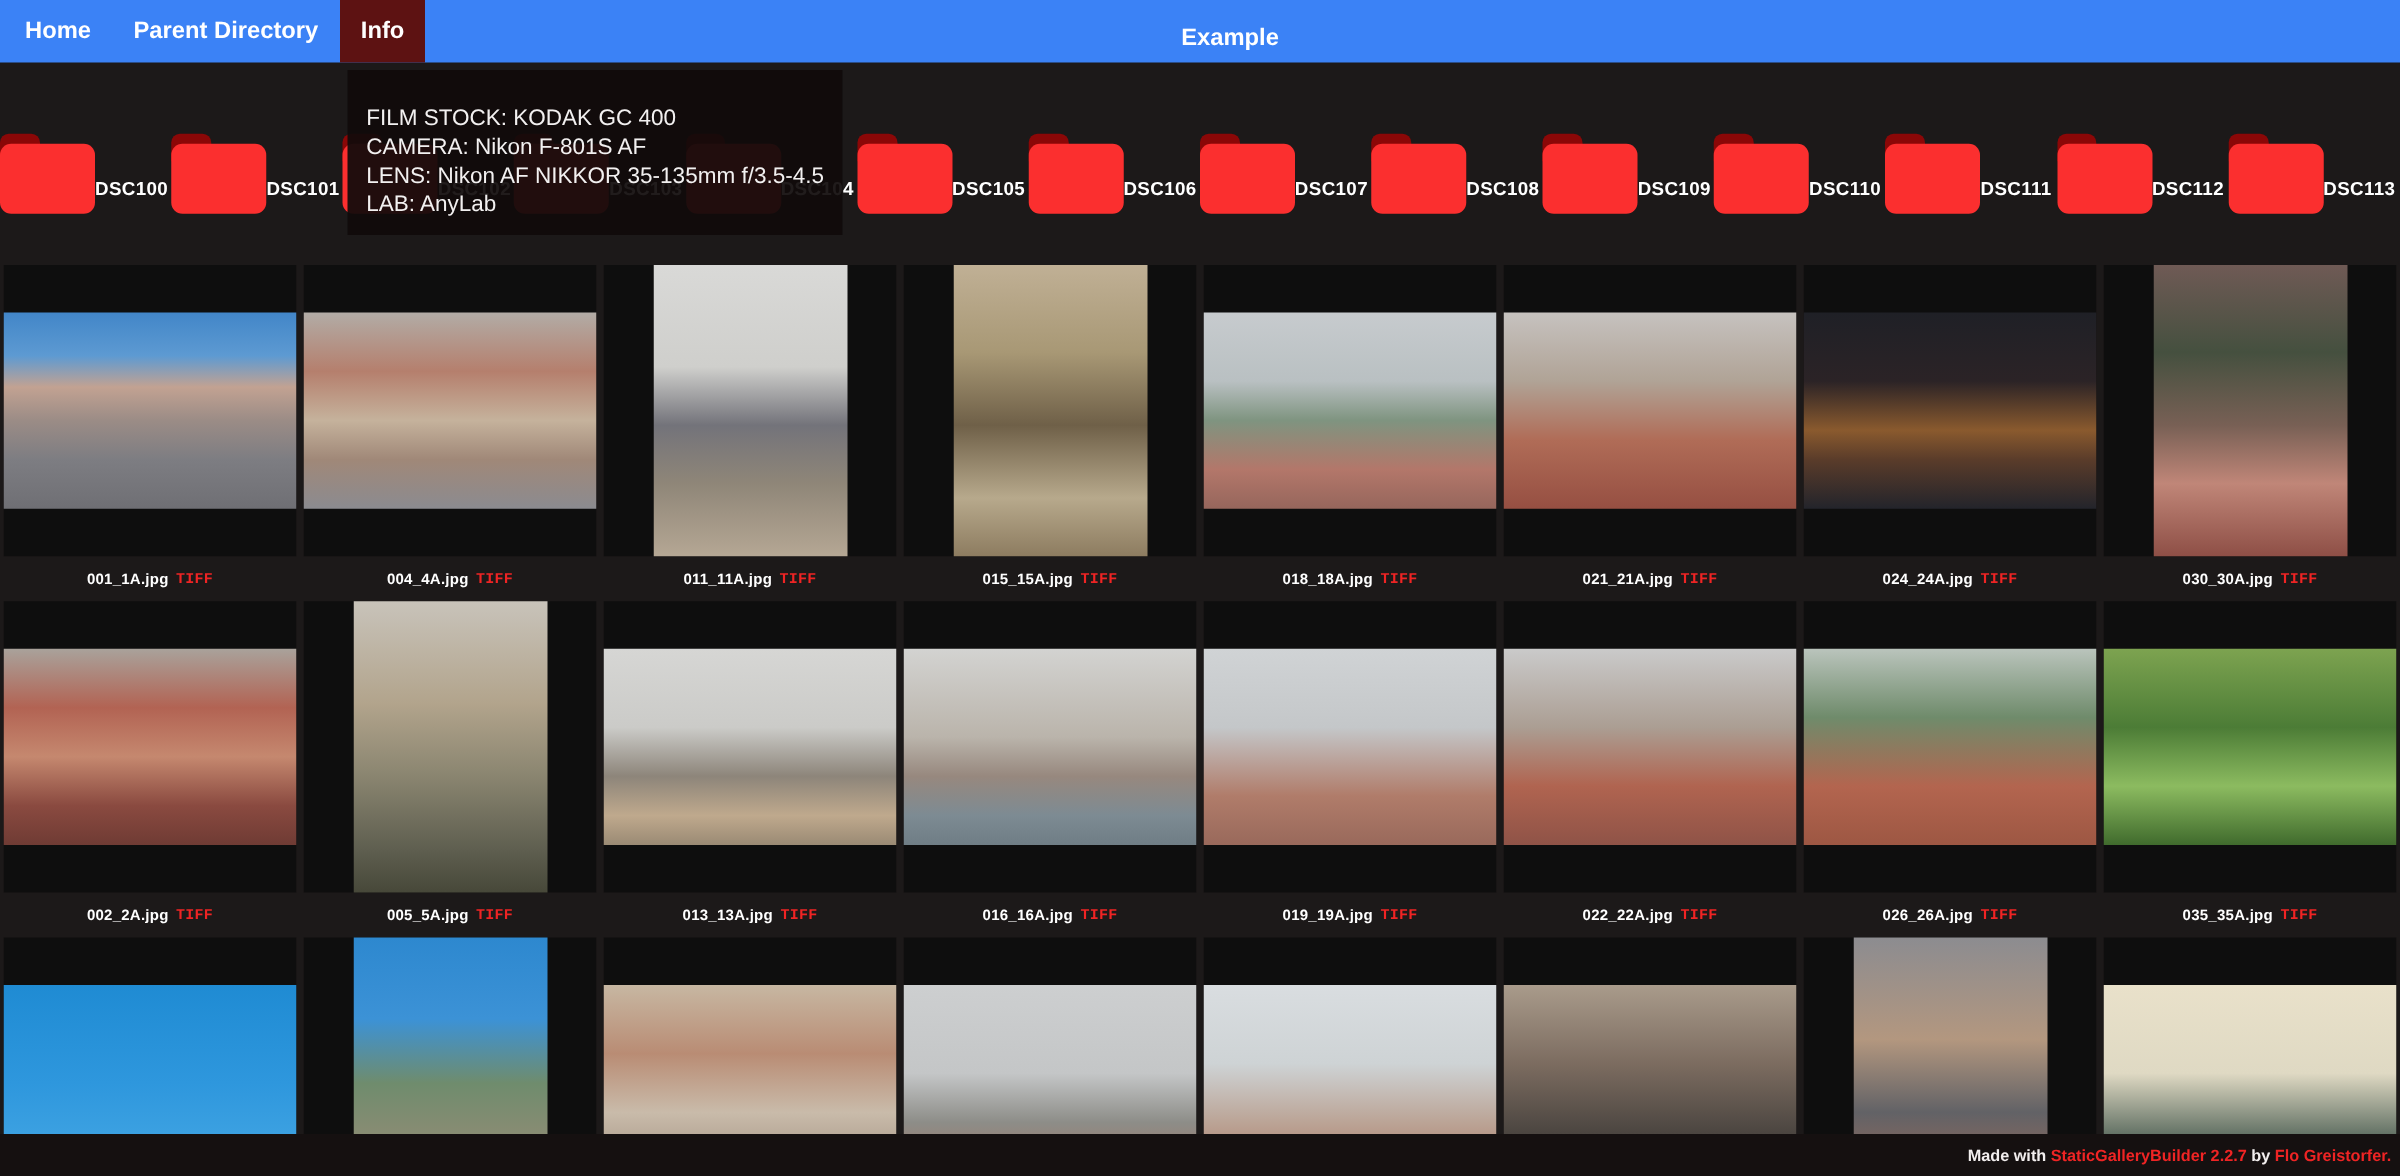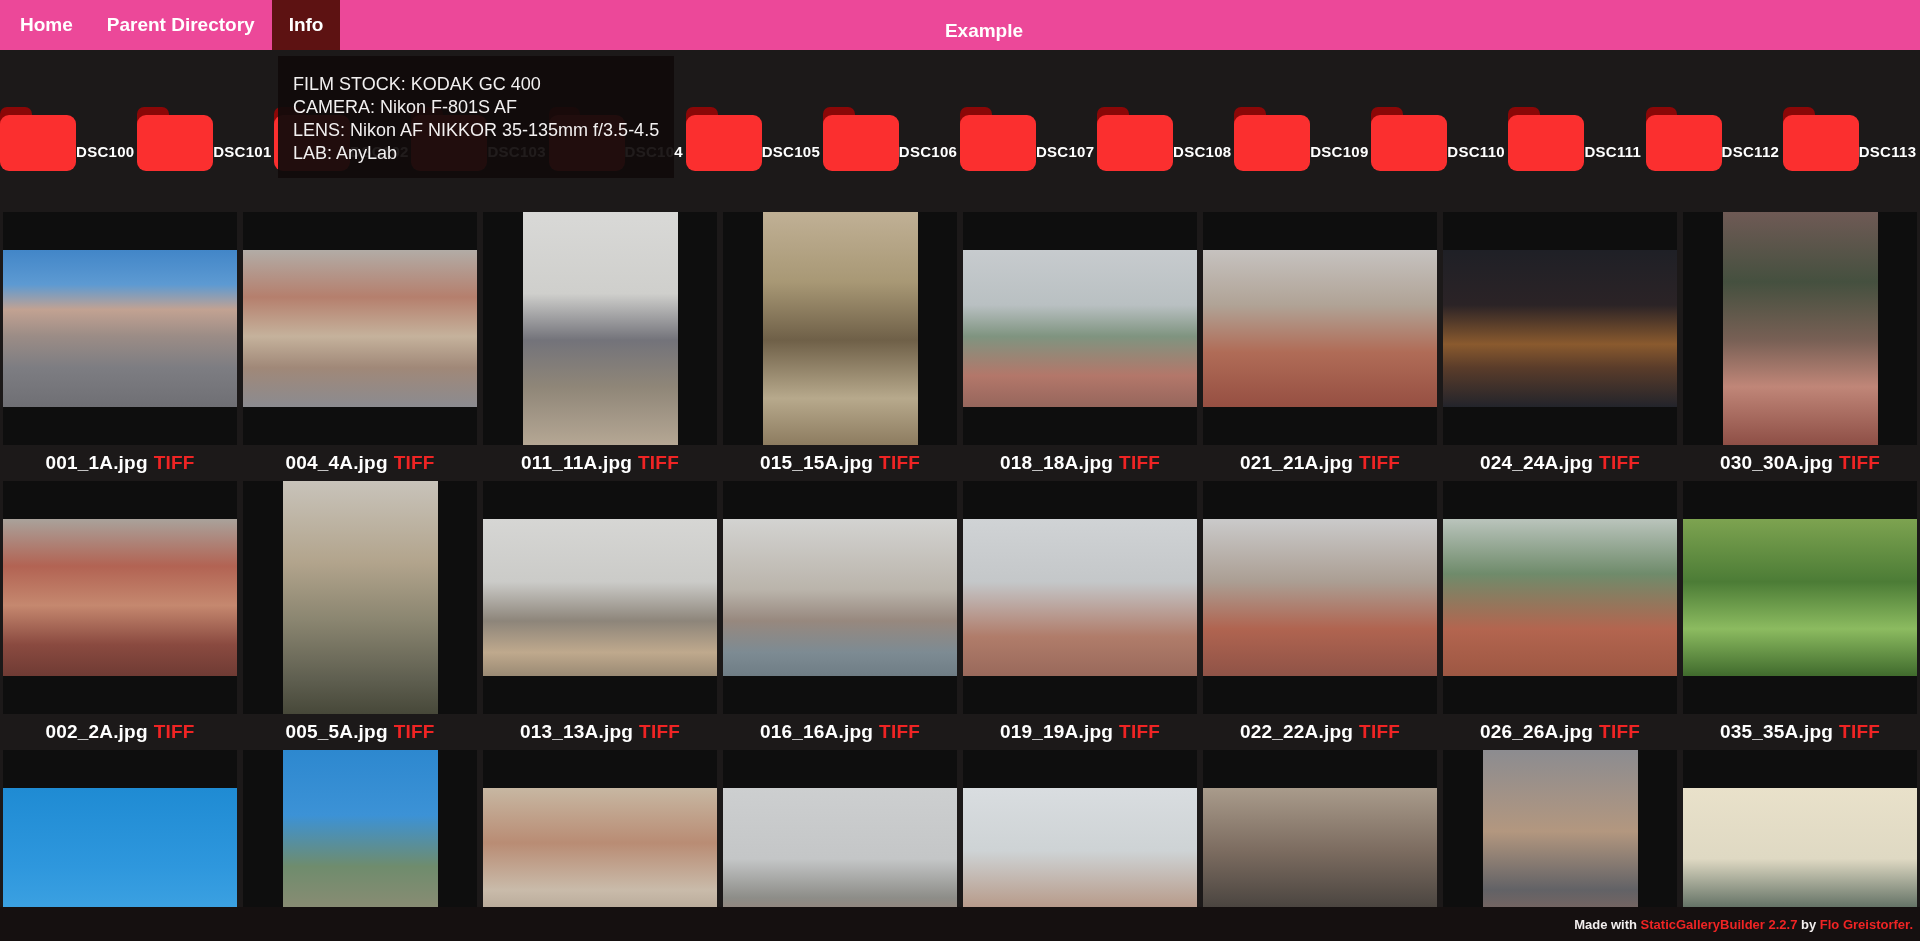--- a/index.html
+++ b/index.html
@@ -7,21 +7,21 @@
   body {
     background:#1c1919;
     font-family:"Liberation Sans", sans-serif;
     position:relative;
   }
 
   
   .navbar {
     position:relative;
     height:50px;
-    background:#ec4899;
+    background:#3b82f6;
     display:flex;
     align-items:stretch;
     padding-left:3px;
   }
   .nav-item {
     display:flex;
     align-items:center;
     padding:0 17px;
     color:#ffffff;
     font-size:19px;
@@ -47,21 +47,21 @@
   
   .info-popup {
     position:absolute;
     left:278px;
     top:56px;
     z-index:20;
     background:rgba(16,11,11,0.93);
     color:#f2f0f0;
     font-size:18px;
     line-height:23px;
-    padding:17px 15px 13px 15px;
+    padding:27px 15px 13px 15px;
     white-space:nowrap;
   }
 
   
   .folders-row {
     display:flex;
     padding-top:57px;
   }
   .folder-cell {
     width:137.14px;
@@ -118,26 +118,26 @@
   }
   .thumb { display:block; }
   .thumb.landscape { width:234px; height:157px; }
   .thumb.portrait  { width:155px; height:233px; }
   .photo-label {
     height:36px;
     display:flex;
     align-items:center;
     justify-content:center;
     gap:6px;
-    font-size:19px;
+    font-size:12px;
     font-weight:bold;
     letter-spacing:0.2px;
   }
   .photo-label .fname { color:#ffffff; }
-  .photo-label .tiff  { color:#ef2424; cursor:pointer; }
+  .photo-label .tiff  { color:#ef2424; cursor:pointer;font-family:Liberation Mono, monospace; }
 
   
   .footer {
     position:fixed;
     left:0; bottom:0;
     width:1920px;
     height:34px;
     background:#151010;
     z-index:30;
     display:flex;

